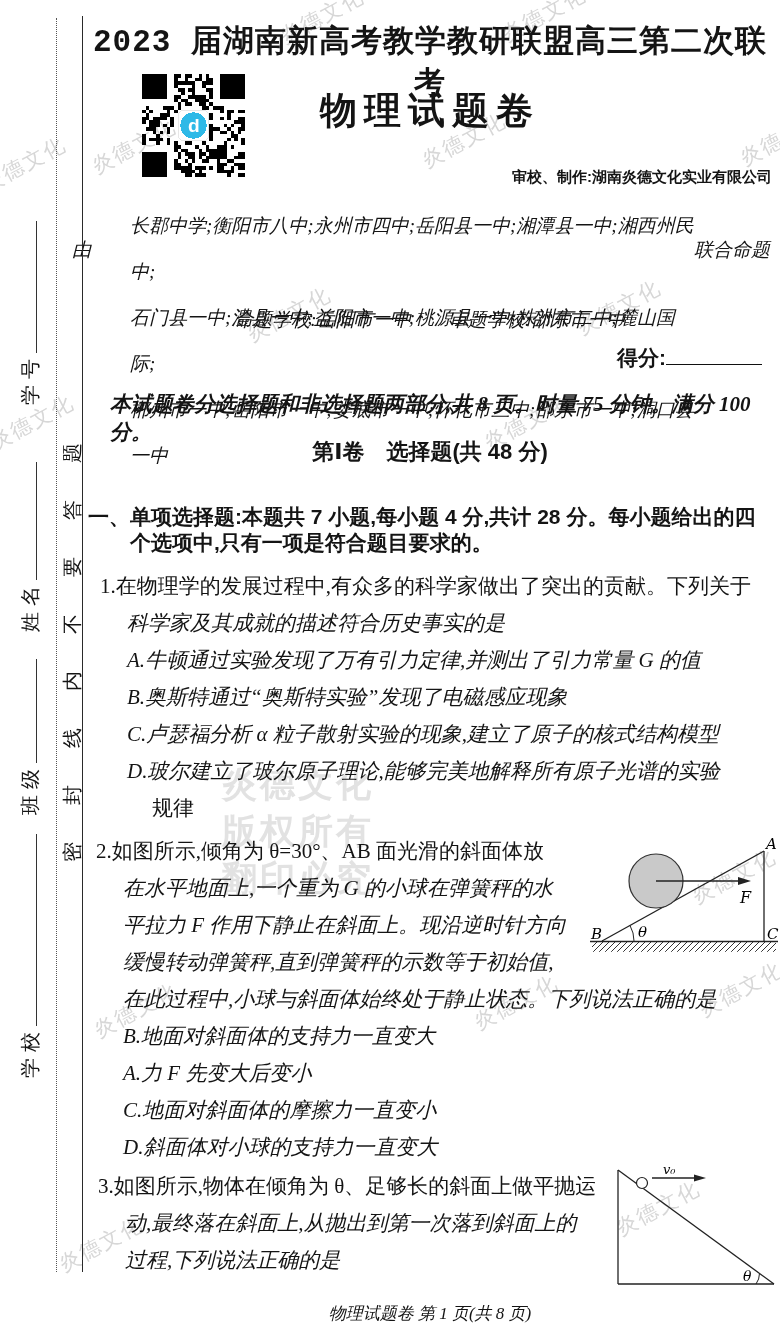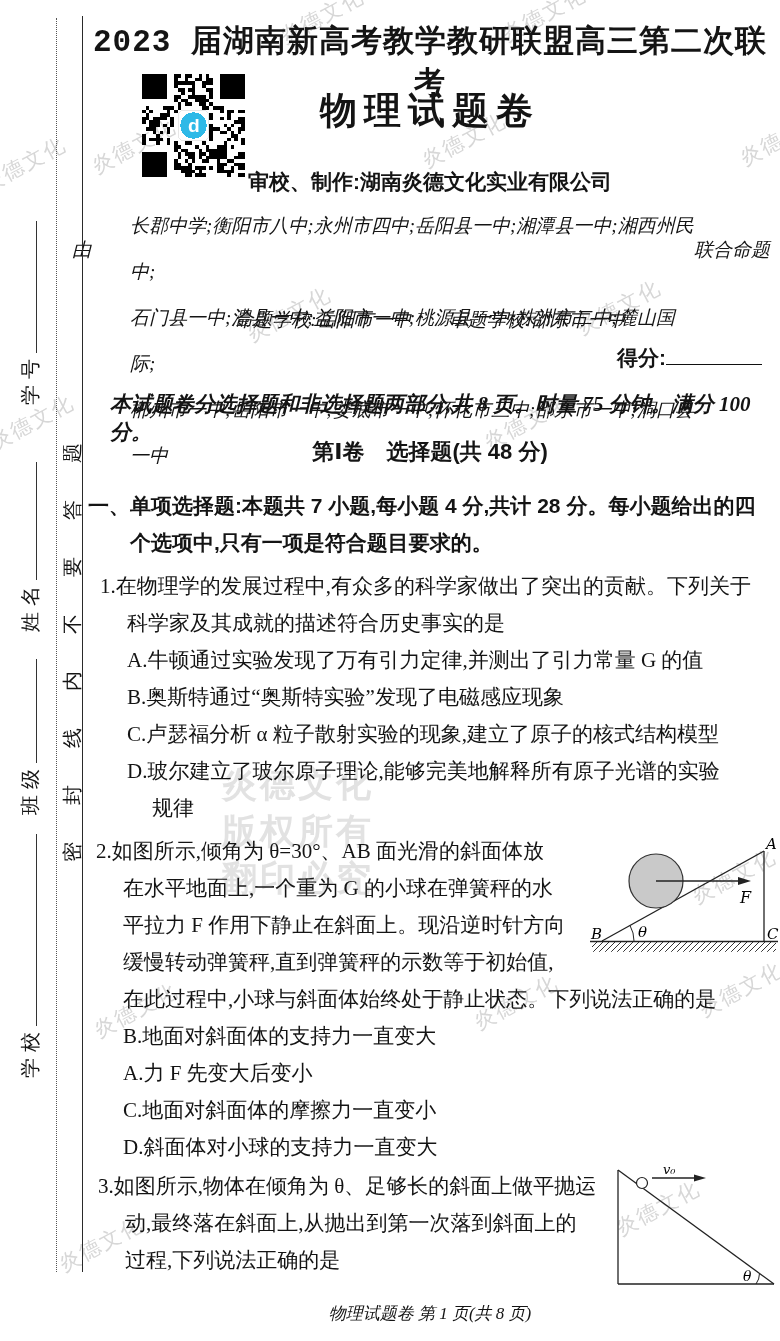--- a/index.html
+++ b/index.html
@@ -27,38 +27,38 @@
   .m-name{left:17px;top:632px;}
   .m-class{left:17px;top:815px;}
   .m-school{left:17px;top:1078px;}
   .m-seal{left:59px;top:862px;letter-spacing:37px;}
 
   
   .content{position:absolute;left:88px;top:0;width:684px;z-index:1;}
   .exam-title{top:20px;left:0;width:100%;text-align:center;font-size:31px;font-weight:700;letter-spacing:1px;font-family:Liberation Mono, monospace;}
   .qr{left:54px;top:74px;}
   .paper-title{top:86px;left:0;width:100%;text-align:center;font-size:37px;font-weight:900;letter-spacing:7px;}
-  .producer{top:168px;left:0;width:100%;text-align:center;font-size:21px;font-weight:700;}
+  .producer{top:168px;left:0;width:100%;text-align:right;font-size:15px;font-weight:700;}
   .schools{top:203px;left:42px;width:566px;font-size:19px;line-height:46px;}
   .by{left:-16px;top:237px;font-size:19px;}
   .joint{left:606px;top:237px;font-size:19px;}
   .setters{top:307px;left:0;width:100%;text-align:center;font-size:19px;}
   .setters span{margin:0 16px;}
   .score{top:344px;right:10px;font-size:21px;font-weight:700;}
   .score-line{display:inline-block;width:96px;border-bottom:1.5px solid #111;height:16px;}
   .notice{top:390px;left:22px;font-size:21px;font-weight:700;font-style:italic;}
   .sec1{top:437px;left:0;width:100%;text-align:center;font-size:22px;font-weight:700;}
-  .intro1{top:492px;left:0;font-size:21px;font-weight:700;}
+  .intro1{top:503px;left:0;font-size:21px;font-weight:700;}
   .intro2{top:529px;left:42px;font-size:21px;font-weight:700;}
   .qblock{font-size:21px;line-height:37px;}
   .q1{top:568px;left:0;width:684px;}
   .q2{top:833px;left:0;width:684px;}
   .q3{top:1168px;left:0;width:684px;}
   .ql-first{padding-left:12px;}
-  .ql{padding-left:39px;}
+  .ql{padding-left:39px;font-style:italic;}
   .ql-cont{padding-left:64px;}
   .q2 .ql-first{padding-left:8px;width:492px;}
   .q2 .ql{padding-left:35px;}
   .q2 .ql-wrap{width:460px;}
   .q3 .ql-first{padding-left:10px;width:500px;}
   .q3 .ql{padding-left:37px;width:470px;}
   .diag{position:absolute;}
   .diag2{left:502px;top:2px;}
   .diag3{left:520px;top:-4px;}
   .footer{top:1302px;left:0;width:100%;text-align:center;font-size:17px;font-style:italic;}

